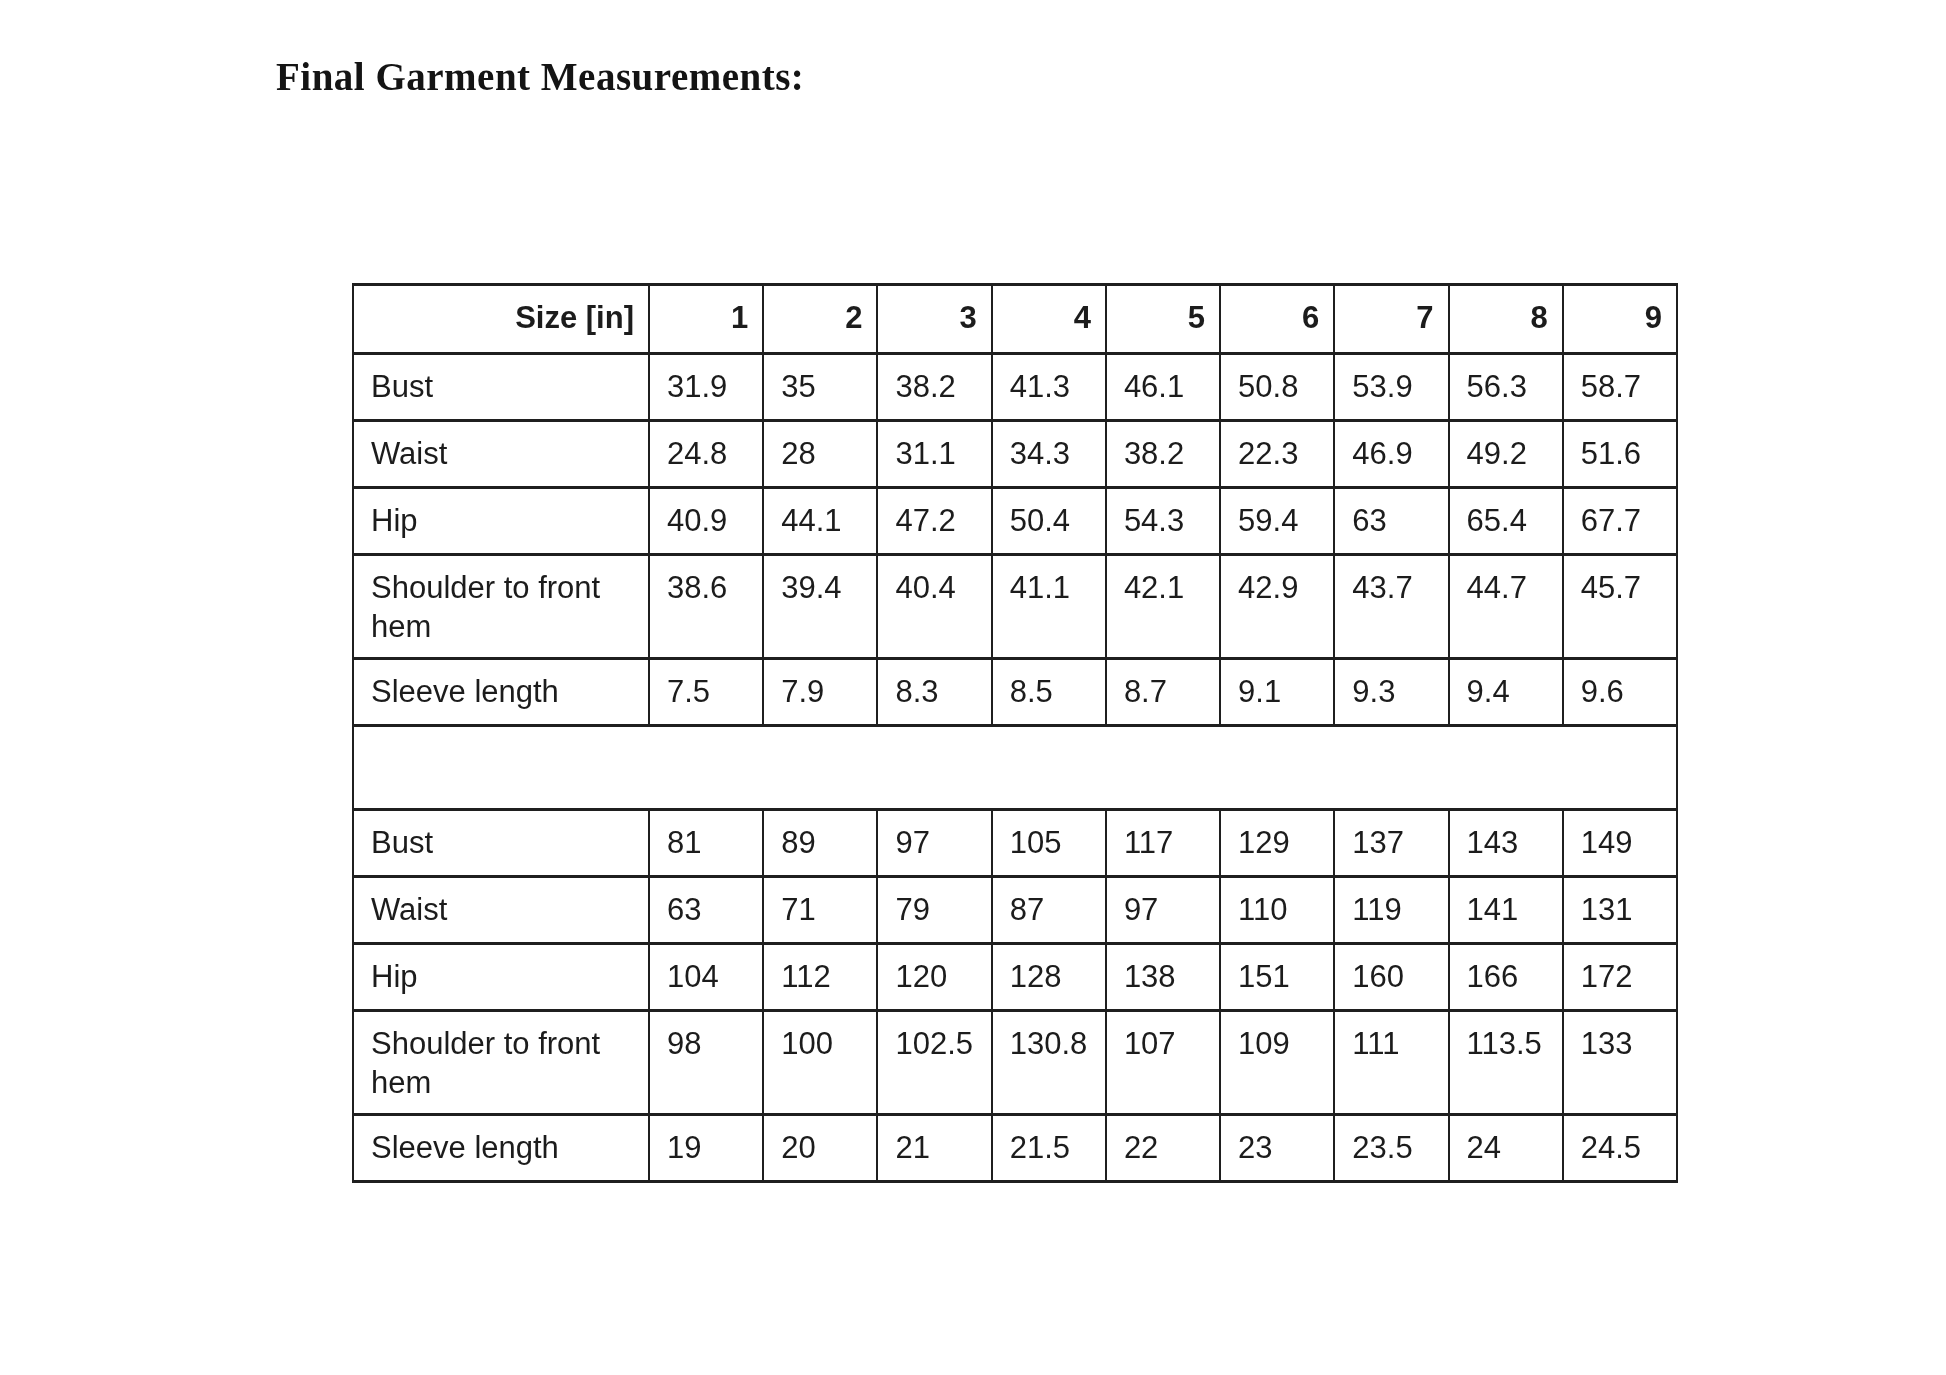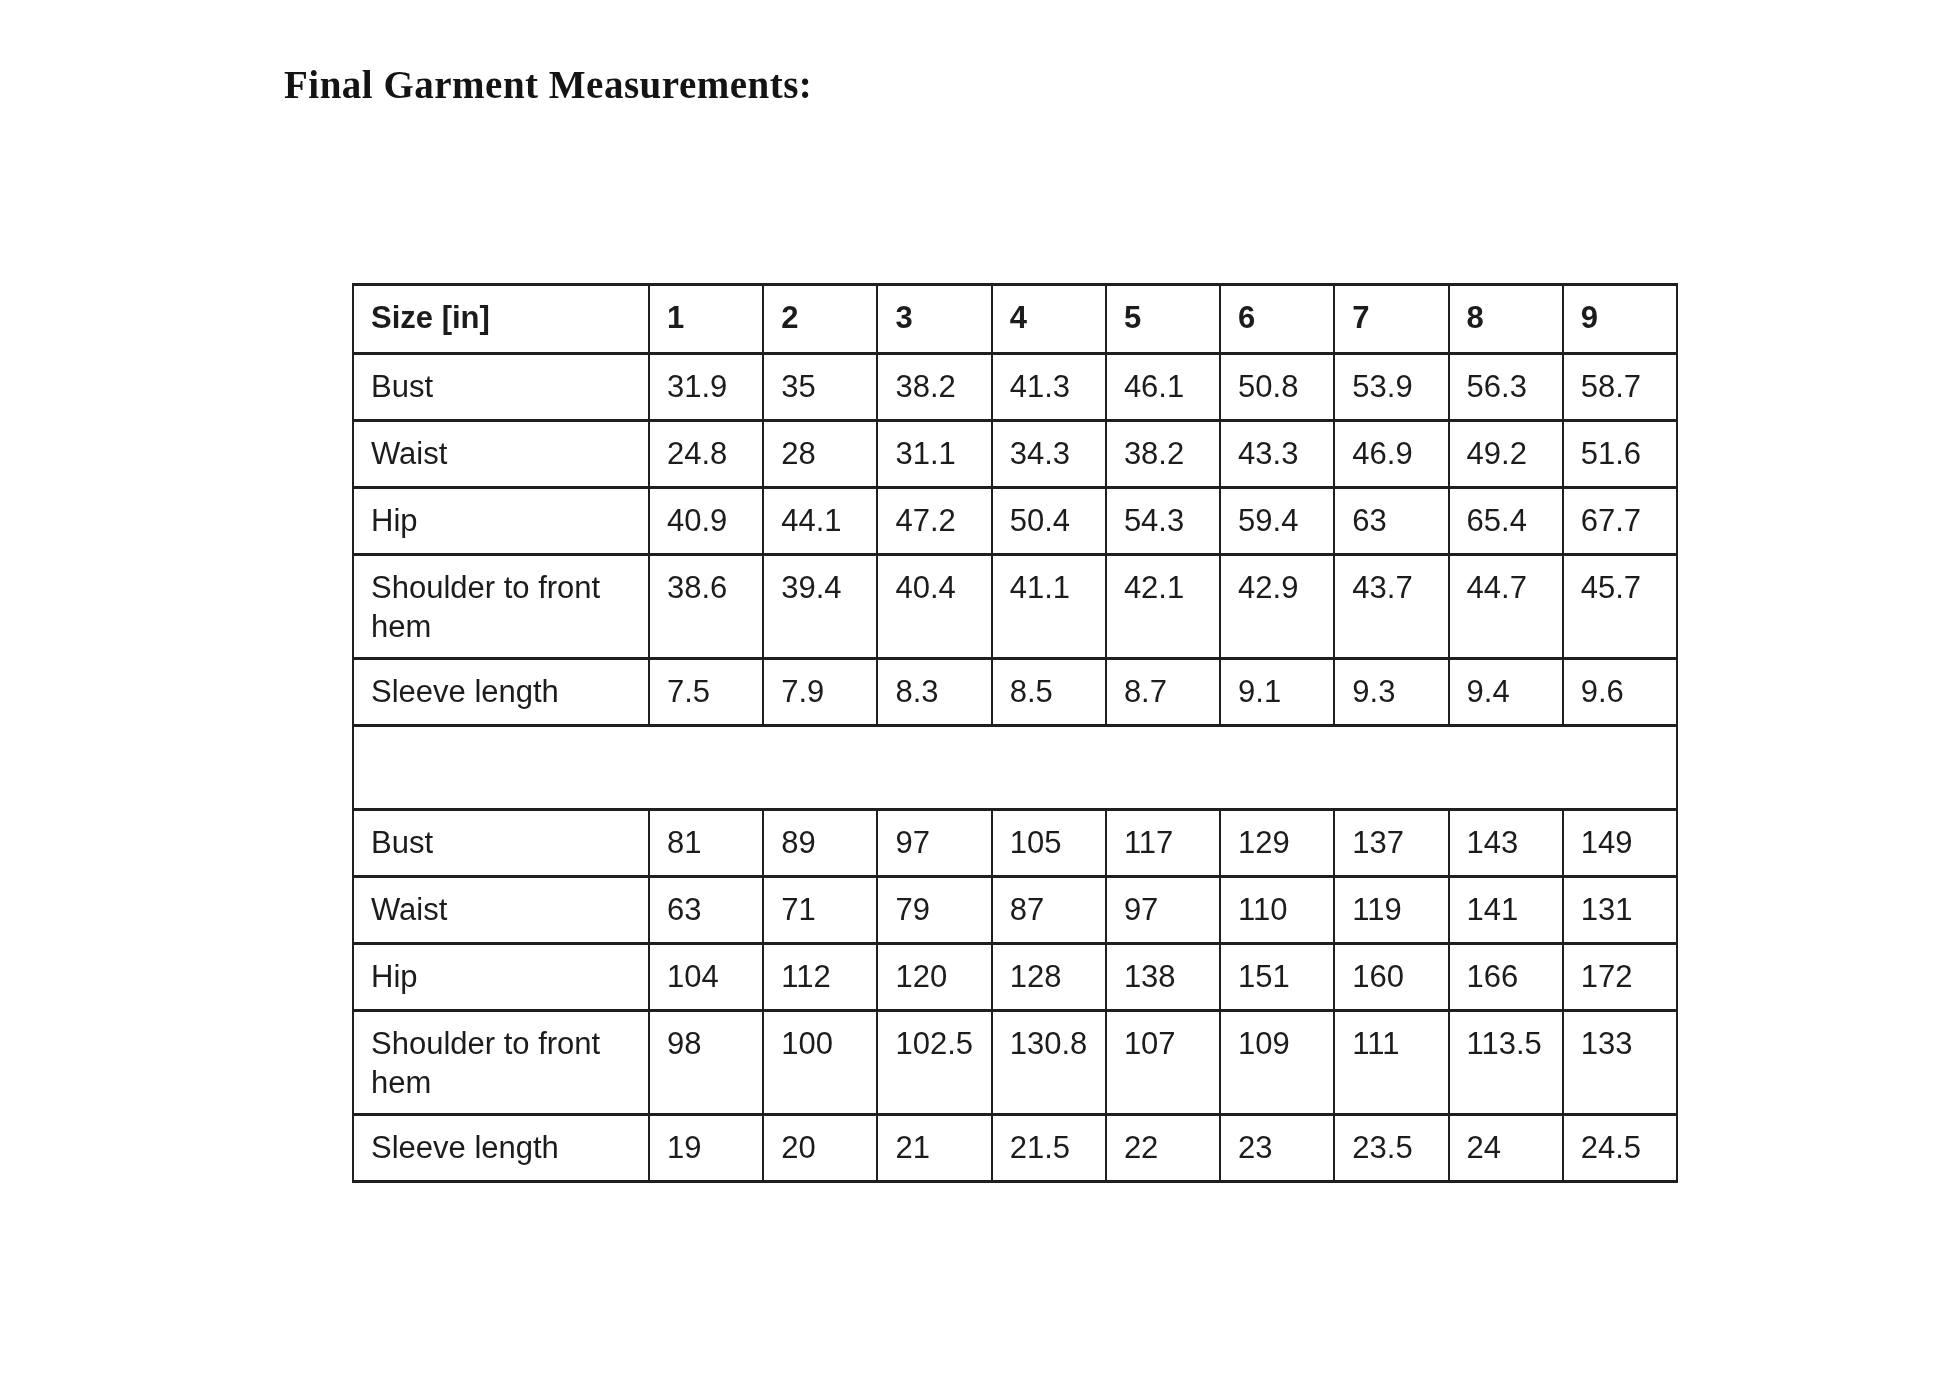--- a/index.html
+++ b/index.html
@@ -10,21 +10,21 @@
     background: #ffffff;
     color: #1a1a1a;
     font-family: "Liberation Sans", sans-serif;
     position: relative;
     overflow: hidden;
   }
   .title {
     position: absolute;
     left: 276px;
     top: 54px;
-    margin: 8px;
+    margin: 0;
     font-family: "Liberation Serif", serif;
     font-weight: 700;
     font-size: 39px;
     letter-spacing: 0.5px;
     color: #141414;
   }
   .measure-table {
     position: absolute;
     left: 352px;
     top: 283px;
@@ -39,21 +39,21 @@
     border: 2px solid #1f1f1f;
     border-top-width: 3px;
     border-bottom-width: 3px;
     vertical-align: top;
     padding: 13px 14px 8px 17px;
     height: 67px;
     overflow: hidden;
   }
   .label-cell { width: 296px; padding-right: 52px; }
   .header-cell { font-weight: 700; }
-  .header-row td { height: 69px; }
+  .header-row td { height: 69px; text-align: right; }
   .tall-row td { height: 104px; }
   .spacer-row td { height: 84px; }
 </style>
 </head>
 <body>
 
 <div class="page">
   <h1 class="title">Final Garment Measurements:</h1>
   <table class="measure-table">
     <tbody id="table-body">
@@ -81,21 +81,21 @@
           <td class="value-cell">56.3</td>
           <td class="value-cell">58.7</td>
         </tr>
         <tr>
           <td class="label-cell">Waist</td>
           <td class="value-cell">24.8</td>
           <td class="value-cell">28</td>
           <td class="value-cell">31.1</td>
           <td class="value-cell">34.3</td>
           <td class="value-cell">38.2</td>
-          <td class="value-cell">43.3</td>
+          <td class="value-cell">22.3</td>
           <td class="value-cell">46.9</td>
           <td class="value-cell">49.2</td>
           <td class="value-cell">51.6</td>
         </tr>
         <tr>
           <td class="label-cell">Hip</td>
           <td class="value-cell">40.9</td>
           <td class="value-cell">44.1</td>
           <td class="value-cell">47.2</td>
           <td class="value-cell">50.4</td>

